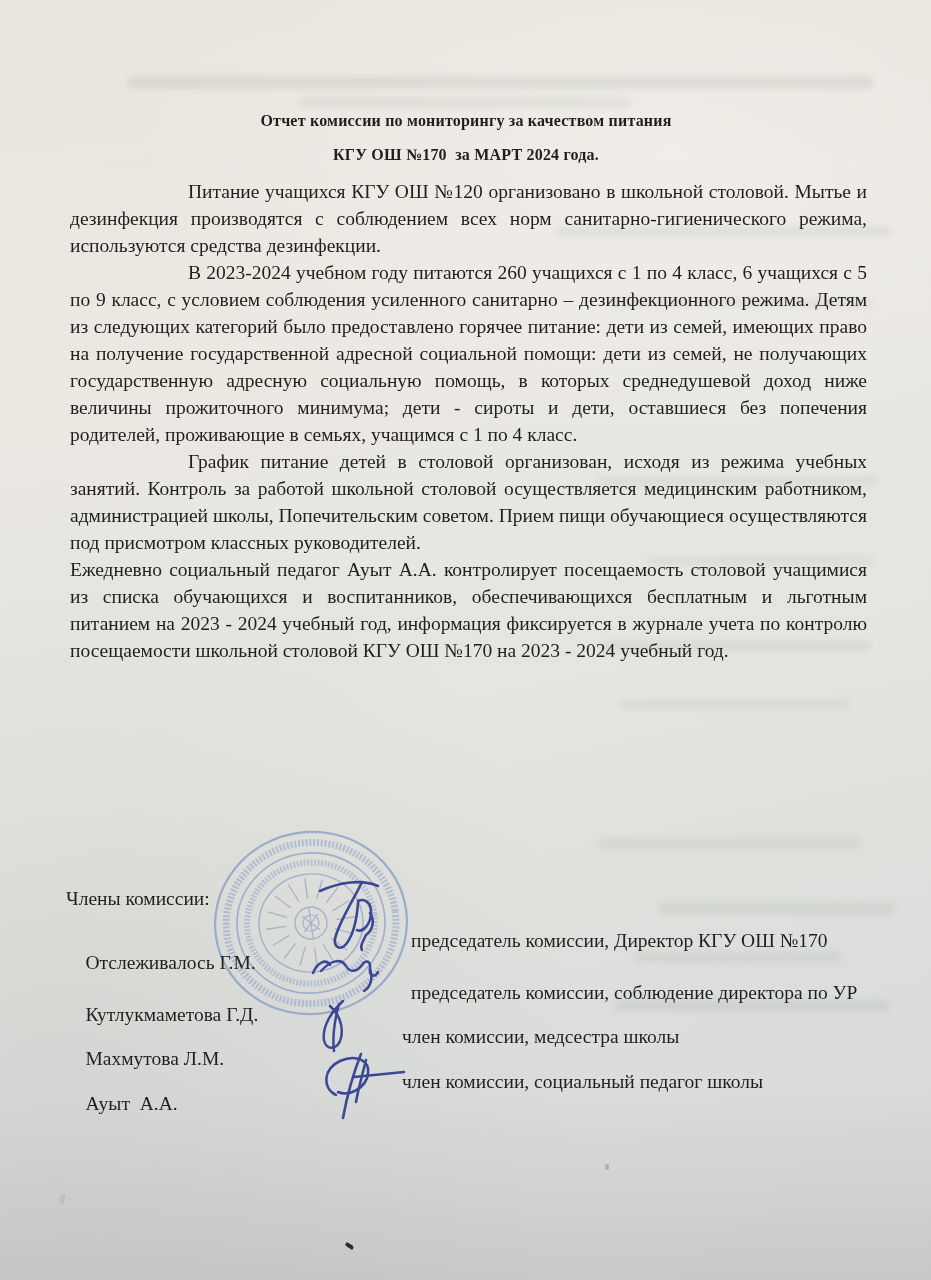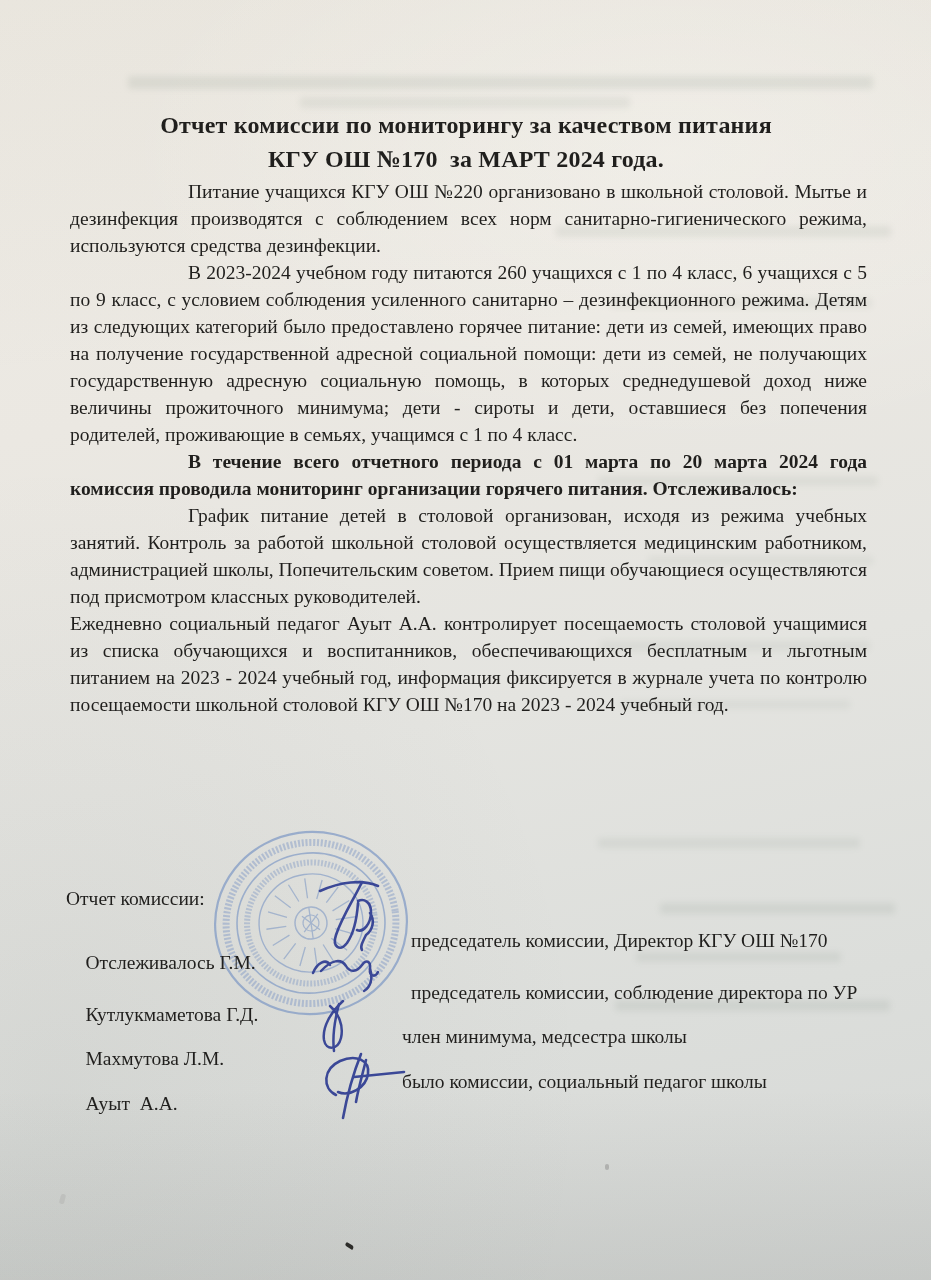--- a/index.html
+++ b/index.html
@@ -14,21 +14,21 @@
     position:absolute;inset:0;pointer-events:none;
     background:
       radial-gradient(900px 480px at 72% 12%, rgba(255,255,250,0.28), transparent 62%),
       radial-gradient(760px 900px at 6% 85%, rgba(88,94,90,0.07), transparent 70%),
       linear-gradient(175deg, rgba(128,116,92,0.05), transparent 28%);
   }
   .bottom-shade{
     position:absolute;left:0;right:0;top:1090px;height:190px;pointer-events:none;
     background:linear-gradient(to bottom, rgba(255,255,255,0), rgba(116,122,118,0.16));
   }
-  .doc-title{position:absolute;left:66px;width:800px;text-align:center;font-weight:bold;font-size:24px;letter-spacing:0.2px;}
+  .doc-title{position:absolute;left:66px;width:800px;text-align:center;font-weight:bold;font-size:16px;letter-spacing:0.2px;}
   #title1{top:112px;}
   #title2{top:146px;white-space:pre-wrap;}
   .doc-body{
     position:absolute;left:70px;top:178px;width:797px;
     font-size:19.5px;line-height:27px;text-align:justify;
   }
   .doc-body p{margin:0;}
   .doc-body p.indent{text-indent:118px;}
   .doc-body p.bold{font-weight:bold;}
   .commission{position:absolute;left:66px;top:888px;width:860px;font-size:19.5px;}
@@ -61,23 +61,22 @@
 <div class="bleed" style="left:620px;top:700px;width:230px;height:9px;opacity:.08"></div>
 <div class="bleed" style="left:598px;top:838px;width:262px;height:10px;opacity:.10"></div>
 <div class="bleed" style="left:660px;top:903px;width:235px;height:11px;opacity:.12"></div>
 <div class="bleed" style="left:636px;top:952px;width:205px;height:10px;opacity:.11"></div>
 <div class="bleed" style="left:615px;top:1000px;width:275px;height:11px;opacity:.12"></div>
 
 <div class="doc-title" id="title1">Отчет комиссии по мониторингу за качеством питания</div>
 <div class="doc-title" id="title2">КГУ ОШ №170  за МАРТ 2024 года.</div>
 
 <div class="doc-body">
-  <p class="indent">Питание учащихся КГУ ОШ №220 организовано в школьной столовой. Мытье и дезинфекция производятся с соблюдением всех норм санитарно-гигиенического режима, используются средства дезинфекции.</p>
+  <p class="indent">Питание учащихся КГУ ОШ №120 организовано в школьной столовой. Мытье и дезинфекция производятся с соблюдением всех норм санитарно-гигиенического режима, используются средства дезинфекции.</p>
   <p class="indent">В 2023-2024 учебном году питаются 260 учащихся с 1 по 4 класс, 6 учащихся с 5 по 9 класс, с условием соблюдения усиленного санитарно – дезинфекционного режима. Детям из следующих категорий было предоставлено горячее питание: дети из семей, имеющих право на получение государственной адресной социальной помощи: дети из семей, не получающих государственную адресную социальную помощь, в которых среднедушевой доход ниже величины прожиточного минимума; дети - сироты и дети, оставшиеся без попечения родителей, проживающие в семьях, учащимся с 1 по 4 класс.</p>
-  <p class="indent bold">В течение всего отчетного периода с 01 марта по 20 марта 2024 года комиссия проводила мониторинг организации горячего питания. Отслеживалось:</p>
   <p class="indent">График питание детей в столовой организован, исходя из режима учебных занятий. Контроль за работой школьной столовой осуществляется медицинским работником, администрацией школы, Попечительским советом. Прием пищи обучающиеся осуществляются под присмотром классных руководителей.</p>
   <p>Ежедневно социальный педагог Ауыт А.А. контролирует посещаемость столовой учащимися из списка обучающихся и воспитанников, обеспечивающихся бесплатным и льготным питанием на 2023 - 2024 учебный год, информация фиксируется в журнале учета по контролю посещаемости школьной столовой КГУ ОШ №170 на 2023 - 2024 учебный год.</p>
 </div>
 
 <svg class="stamp-svg" viewBox="0 0 202 192">
   <g transform="rotate(-8 101 95)" stroke="#7b96c4" fill="none">
     <ellipse cx="101" cy="95" rx="96" ry="91" stroke-width="2.2" opacity="0.85"></ellipse>
     <ellipse cx="101" cy="95" rx="85" ry="80.5" stroke-width="7" stroke-dasharray="2.1 1.7" opacity="0.55"></ellipse>
     <ellipse cx="101" cy="95" rx="74" ry="70" stroke-width="1.6" opacity="0.8"></ellipse>
     <ellipse cx="101" cy="95" rx="64" ry="60.5" stroke-width="6" stroke-dasharray="1.9 1.6" opacity="0.5"></ellipse>
@@ -126,35 +125,35 @@
   </g>
   <g stroke-width="2.6">
     <path d="M 36,240 C 22,233 23,214 40,206 C 56,199 70,205 68,219 C 66,233 49,242 38,237"></path>
     <path d="M 61,199 C 53,219 47,241 43,263"></path>
     <path d="M 66,205 C 62,221 58,235 56,247"></path>
     <path d="M 54,222 L 104,217"></path>
   </g>
 </svg>
 
 <div class="commission">
-  <div class="heading">Отчет комиссии:</div>
+  <div class="heading">Члены комиссии:</div>
   <div class="member-row" id="member-0">
     <span class="name">Отслеживалось Г.М.</span>
     <span class="role">председатель комиссии, Директор КГУ ОШ №170</span>
   </div>
   <div class="member-row" id="member-1">
     <span class="name">Кутлукмаметова Г.Д.</span>
     <span class="role">председатель комиссии, соблюдение директора по УР</span>
   </div>
   <div class="member-row" id="member-2">
     <span class="name">Махмутова Л.М.</span>
-    <span class="role">член минимума, медсестра школы</span>
+    <span class="role">член комиссии, медсестра школы</span>
   </div>
   <div class="member-row" id="member-3">
     <span class="name">Ауыт  А.А.</span>
-    <span class="role">было комиссии, социальный педагог школы</span>
+    <span class="role">член комиссии, социальный педагог школы</span>
   </div>
 </div>
 
 <div class="bottom-shade"></div>
 <div class="speck" id="speck-1"></div>
 <div class="speck" id="speck-2"></div>
 <div class="speck" id="speck-3"></div>
 
 </body></html>

